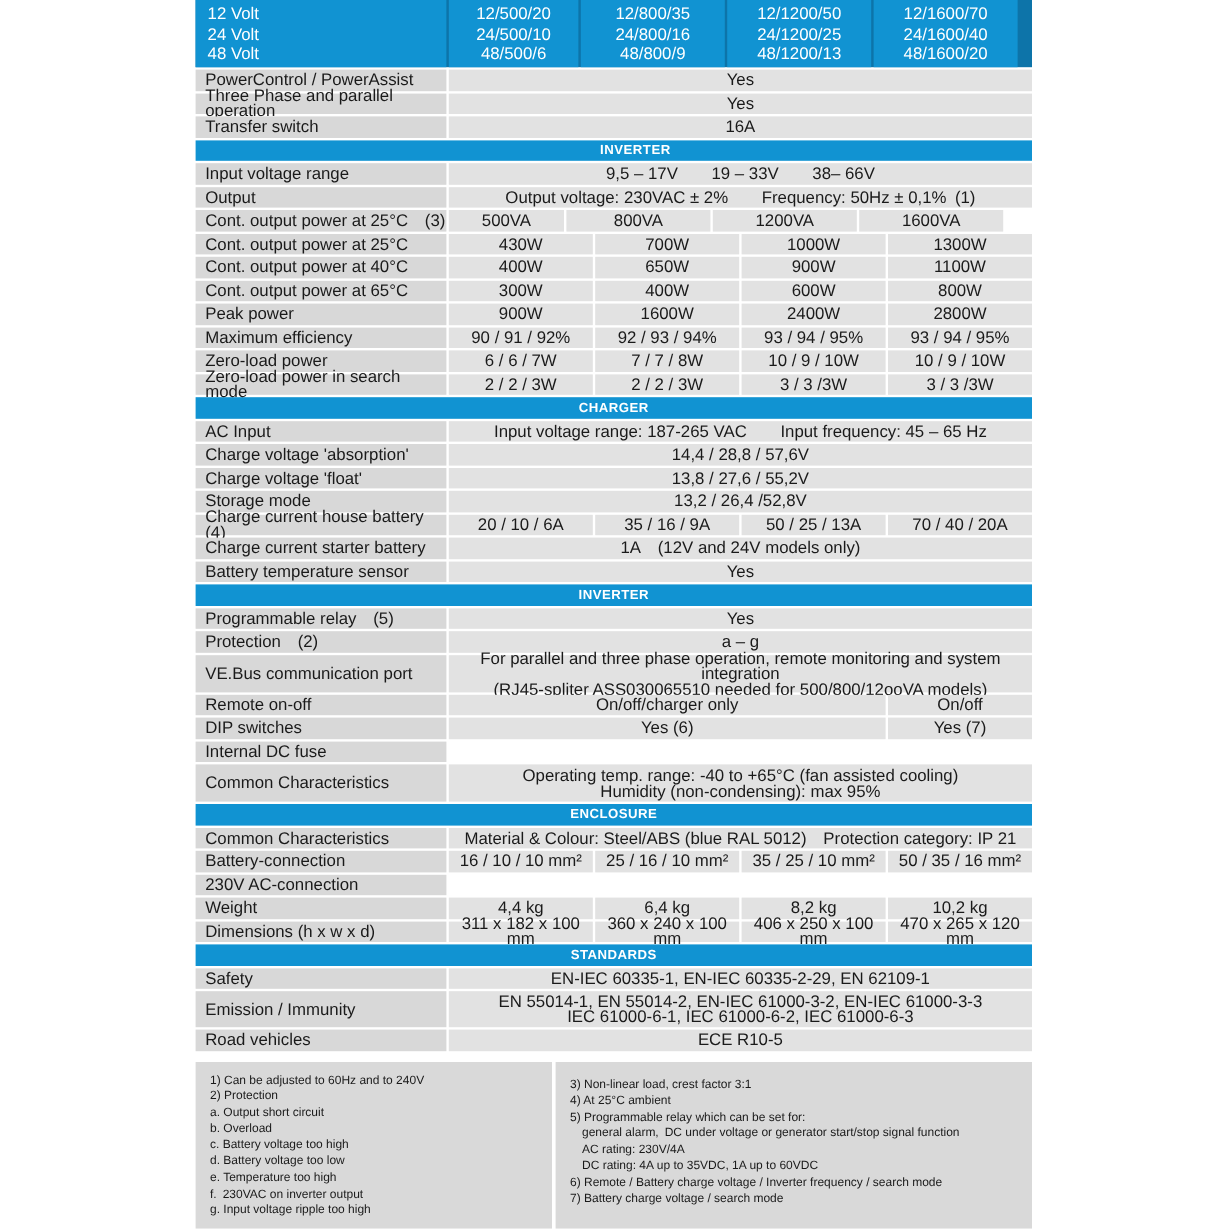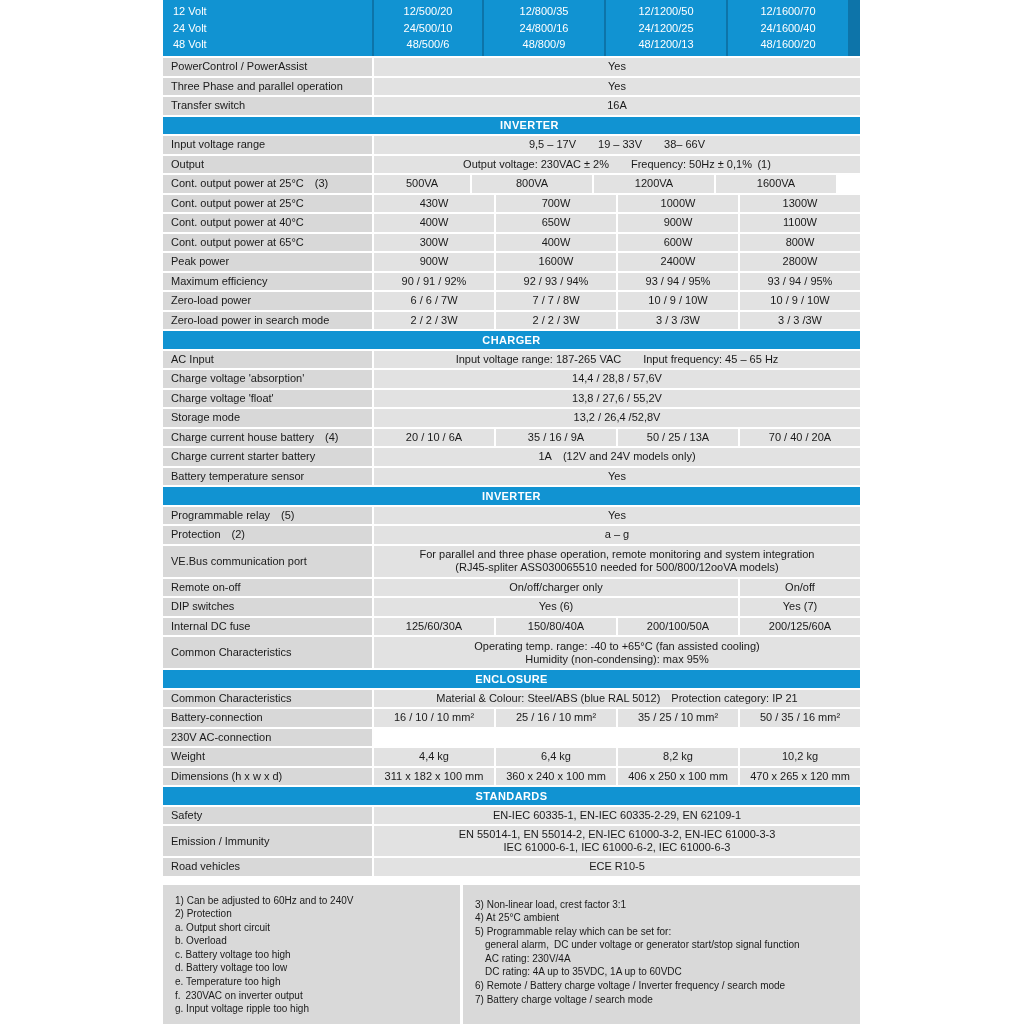--- a/index.html
+++ b/index.html
@@ -6,21 +6,21 @@
   body{
     width:1024px;height:1024px;background:#ffffff;
     font-family:"Liberation Sans", sans-serif;
     color:#1a1a1a;
     -webkit-font-smoothing:antialiased;
   }
   .page{position:relative;width:1024px;height:1024px;background:#fff;overflow:hidden;}
   .sheet{position:absolute;left:163px;top:0;width:697px;}
 
   
-  .trow{display:flex;gap:2px;margin-bottom:2px;background:#fff;font-size:11px;}
+  .trow{display:flex;gap:2px;margin-bottom:2px;background:#fff;font-size:14px;}
   .hrow{background:#0d74a9;}
   .lab{
     width:209px;box-sizing:border-box;background:#d8d8d8;
     display:flex;align-items:center;padding-left:8px;
     white-space:pre-line;line-height:13px;
   }
   .hrow .lab{background:#1193d2;color:#fff;line-height:16.5px;padding-left:10px;}
   .cells{display:flex;gap:2px;flex:1;}
   .cell{
     box-sizing:border-box;background:#e2e2e2;
@@ -247,26 +247,20 @@
         </div>
         <div class="trow" style="height: 17.5px;">
           <div class="lab">DIP switches</div>
           <div class="cells">
             <div class="cell" style="width: 364px;">Yes (6)</div>
             <div class="cell" style="width: 120px;">Yes (7)</div>
           </div>
         </div>
         <div class="trow" style="height: 17.5px;">
           <div class="lab">Internal DC fuse</div>
-          <div class="cells">
-            <div class="cell" style="width: 120px;">125/60/30A</div>
-            <div class="cell" style="width: 120px;">150/80/40A</div>
-            <div class="cell" style="width: 120px;">200/100/50A</div>
-            <div class="cell" style="width: 120px;">200/125/60A</div>
-          </div>
         </div>
         <div class="trow" style="height: 31px;">
           <div class="lab">Common Characteristics</div>
           <div class="cells">
             <div class="cell" style="width: 486px;">Operating temp. range: -40 to +65°C (fan assisted cooling)
 Humidity (non-condensing): max 95%</div>
           </div>
         </div>
         <div class="srow" style="height: 17.5px;">ENCLOSURE</div>
         <div class="trow" style="height: 17.5px;">

